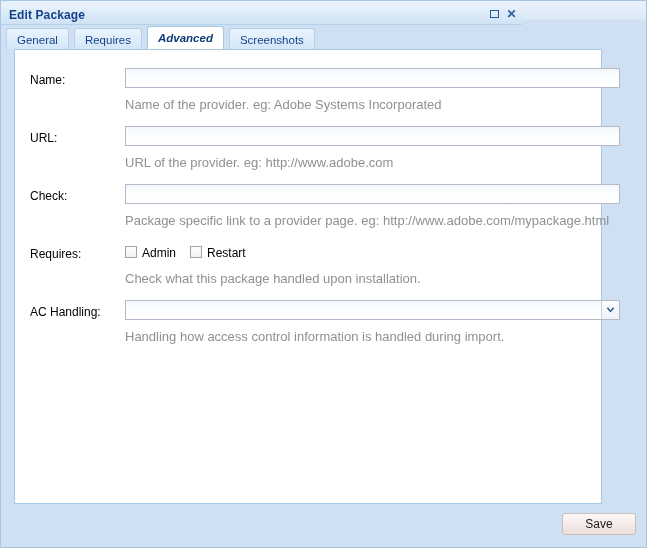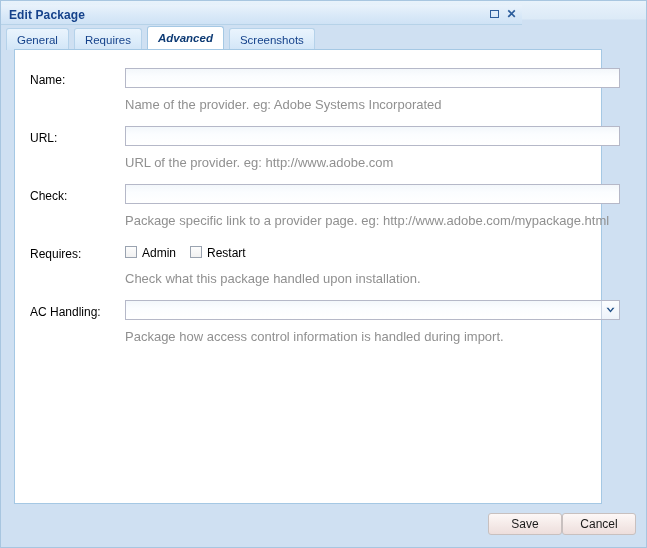--- a/index.html
+++ b/index.html
@@ -338,26 +338,25 @@
         <div class="field">
           <div class="selwrap">
             <span class="selval"></span>
             <span class="selbtn">
               <svg width="9" height="7" viewBox="0 0 9 7" aria-hidden="true">
                 <path d="M0.5 0.8 L4.5 5.6 L8.5 0.8 L6.6 0.8 L4.5 3.4 L2.4 0.8 Z" fill="#1f4f86"></path>
               </svg>
             </span>
           </div>
         </div>
-        <div class="hint">Package how access control information is handled during import.</div>
+        <div class="hint">Handling how access control information is handled during import.</div>
       </div>
 
     </div>
   </div>
 
   <div class="footer">
     <div class="footer-buttons">
       <button class="btn">Save</button>
-      <button class="btn">Cancel</button>
     </div>
   </div>
 
 </div>
 
 </body></html>

